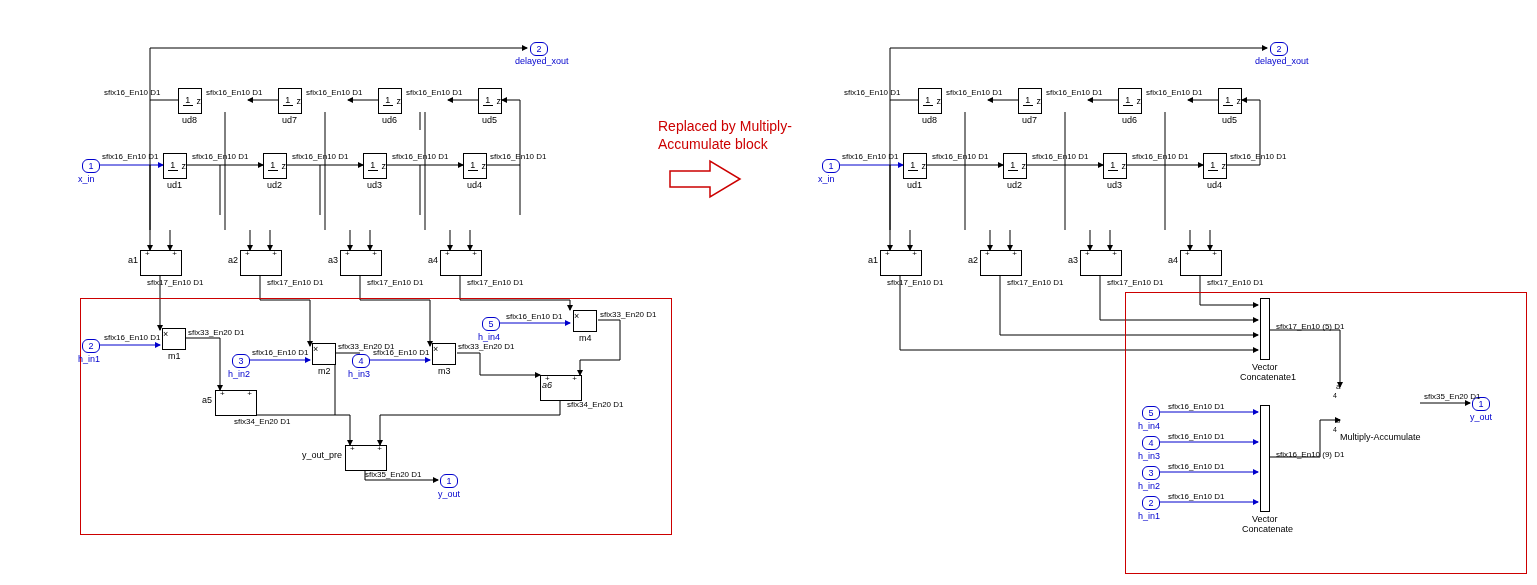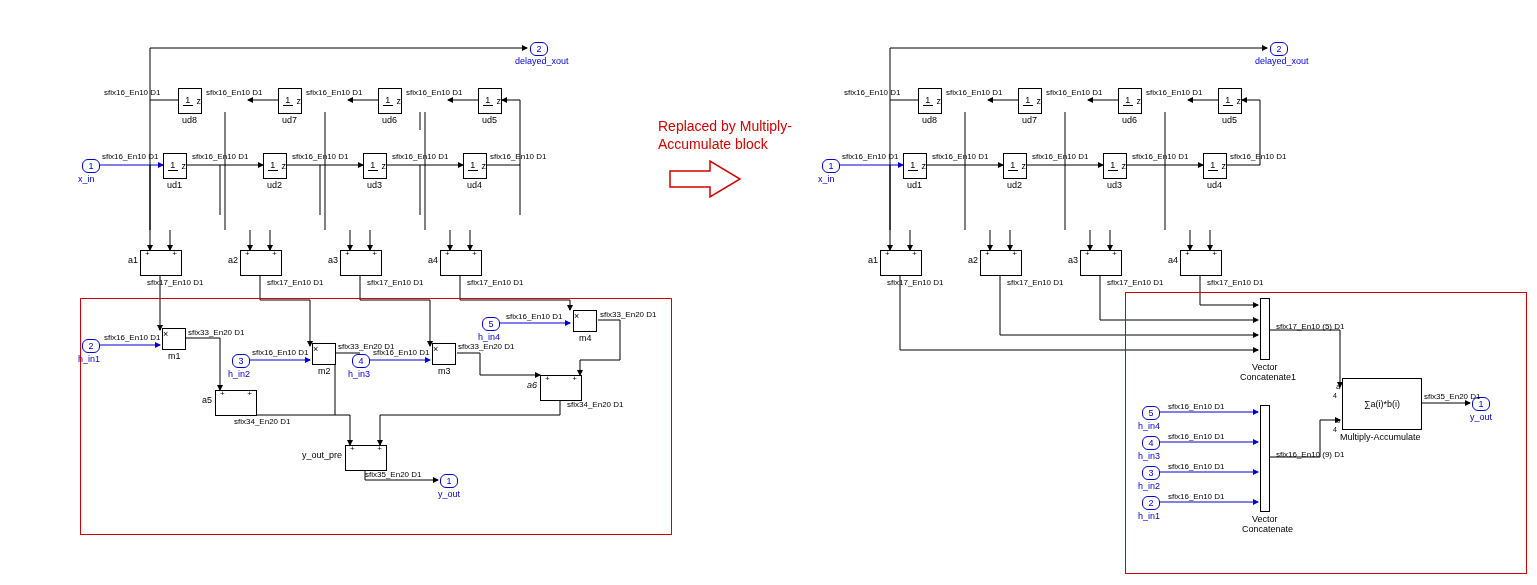--- a/index.html
+++ b/index.html
@@ -332,21 +332,21 @@
 
   <div class="sum-block" style="left:195px; top:370px;">
       <span style="position:absolute;top:-2px;left:4px;font-size:8px;">+</span>
       <span style="position:absolute;top:-2px;right:4px;font-size:8px;">+</span>
     </div>
   <div class="label" style="left:182px; top:375px;">a5</div>
   <div class="sum-block" style="left:520px; top:355px;">
       <span style="position:absolute;top:-2px;left:4px;font-size:8px;">+</span>
       <span style="position:absolute;top:-2px;right:4px;font-size:8px;">+</span>
     </div>
-  <div class="label" style="left:507px; top:360px;font-style:italic;">a6</div>
+  <div class="label" style="left:522px; top:360px;font-style:italic;">a6</div>
   <div class="sum-block" style="left:325px; top:425px;">
       <span style="position:absolute;top:-2px;left:4px;font-size:8px;">+</span>
       <span style="position:absolute;top:-2px;right:4px;font-size:8px;">+</span>
     </div>
   <div class="label" style="left:282px; top:430px;">y_out_pre</div>
 
   <div class="label signal-label" style="left:82px; top:132px;">sfix16_En10 D1</div>
   <div class="label signal-label" style="left:172px; top:132px;">sfix16_En10 D1</div>
   <div class="label signal-label" style="left:272px; top:132px;">sfix16_En10 D1</div>
   <div class="label signal-label" style="left:372px; top:132px;">sfix16_En10 D1</div>
@@ -427,23 +427,20 @@
 
   <div class="port" style="left:1122px; top:386px;">5</div>
   <div class="label label-blue" style="left:1118px; top:401px;">h_in4</div>
   <div class="port" style="left:1122px; top:416px;">4</div>
   <div class="label label-blue" style="left:1118px; top:431px;">h_in3</div>
   <div class="port" style="left:1122px; top:446px;">3</div>
   <div class="label label-blue" style="left:1118px; top:461px;">h_in2</div>
   <div class="port" style="left:1122px; top:476px;">2</div>
   <div class="label label-blue" style="left:1118px; top:491px;">h_in1</div>
 
-  <div class="mac-block" style="left:1322px; top:358px; width:78px; height:50px;">
-    <span>∑a(i)*b(i)</span>
-  </div>
   <div class="label" style="left:1316px; top:362px; font-size:8px;">a</div>
   <div class="label" style="left:1316px; top:396px; font-size:8px;">b</div>
   <div class="label" style="left:1313px; top:372px; font-size:7px;">4</div>
   <div class="label" style="left:1313px; top:406px; font-size:7px;">4</div>
   <div class="label" style="left:1320px; top:412px;">Multiply-Accumulate</div>
 
   <div class="port" style="left:1452px; top:377px;">1</div>
   <div class="label label-blue" style="left:1450px; top:392px;">y_out</div>
 
   <div class="label signal-label" style="left:822px; top:132px;">sfix16_En10 D1</div>

